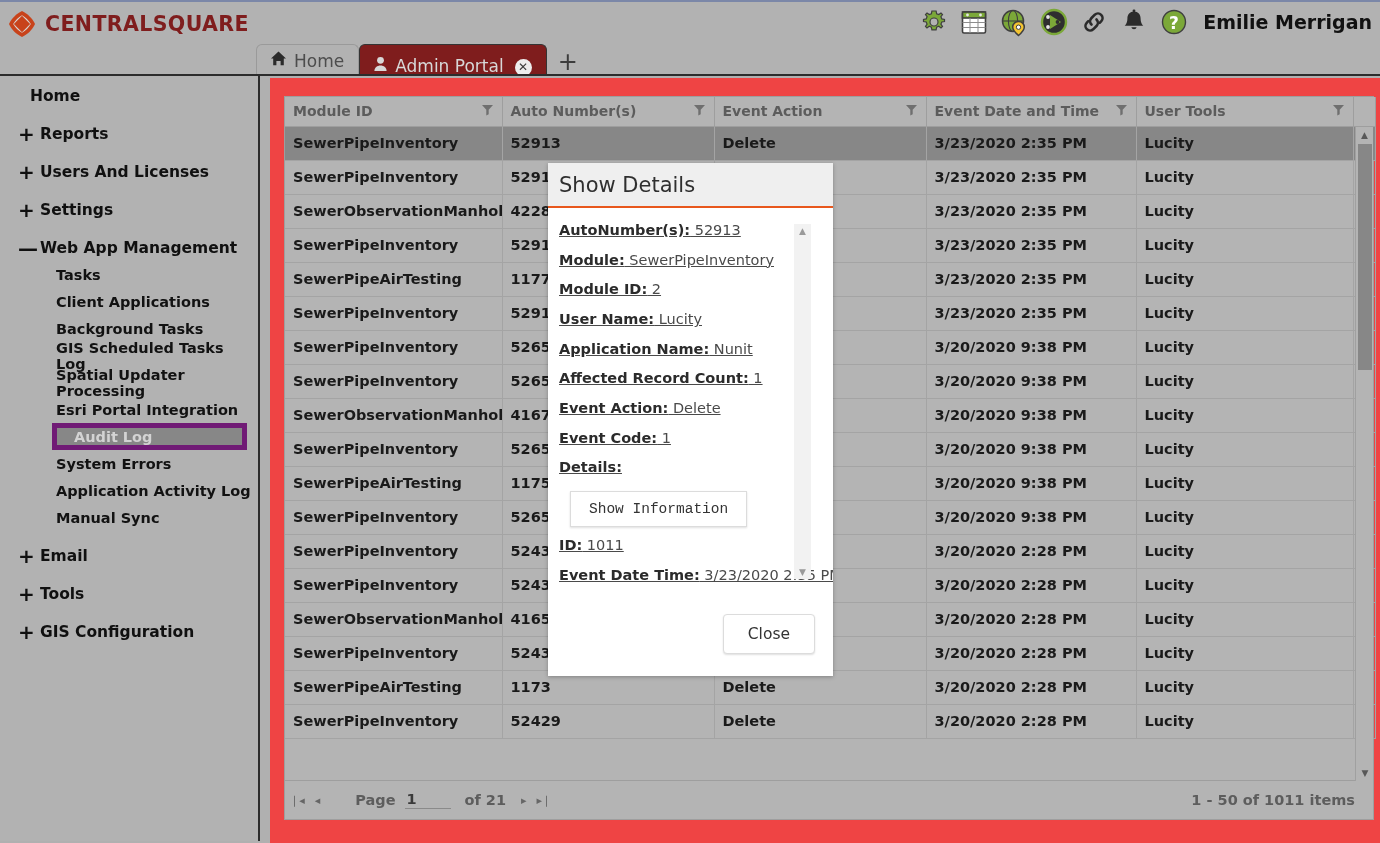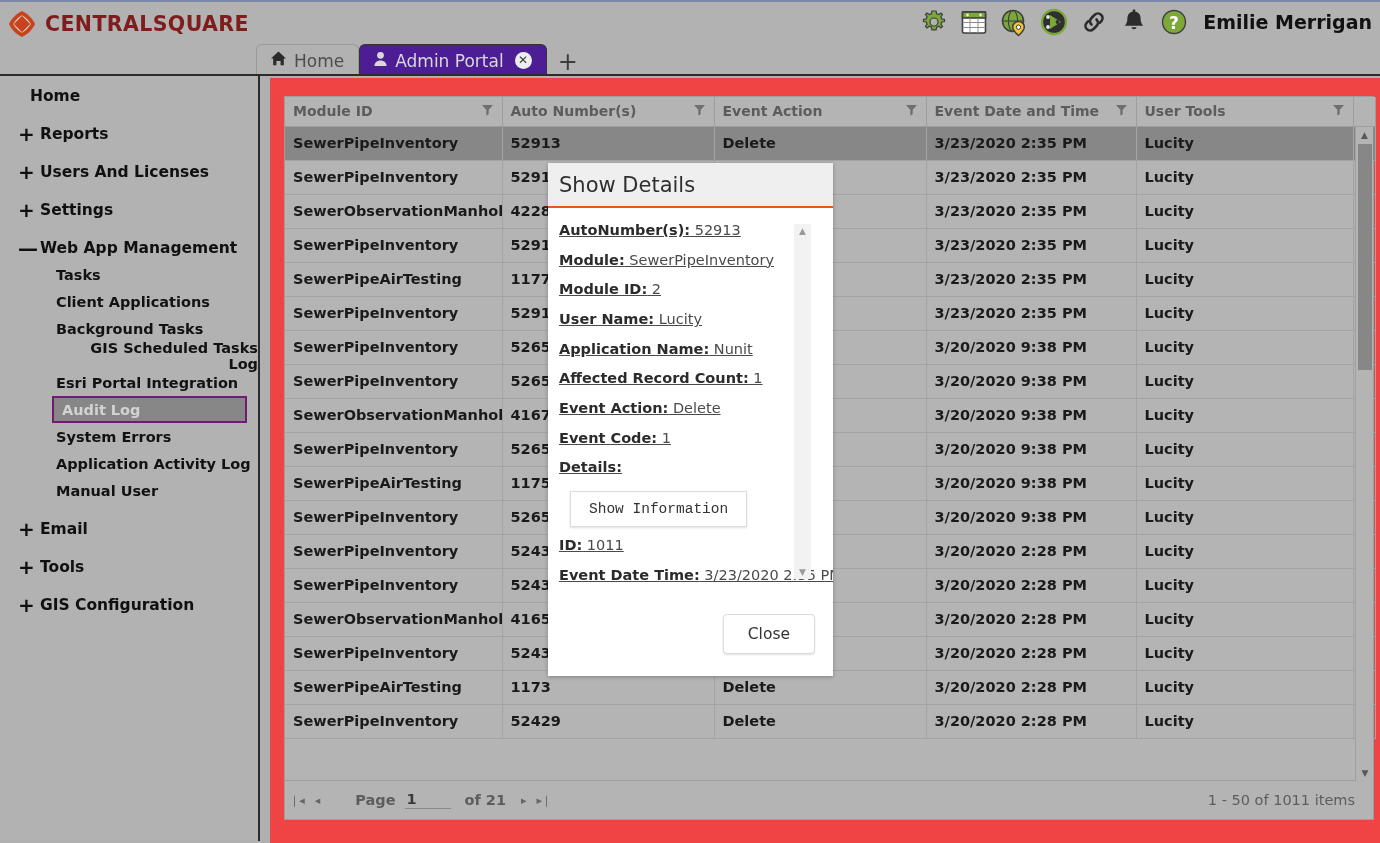--- a/index.html
+++ b/index.html
@@ -46,22 +46,22 @@
     height: 32px; display: flex; align-items: center; gap: 7px;
     padding: 0 14px 0 13px;
     border-radius: 6px 6px 0 0;
     font-size: 17px; cursor: pointer; white-space: nowrap;
   }
   .tab.inactive {
     background: #b2b2b2; color: #4d4d4d;
     border: 1px solid #9a9a9a; border-bottom: none;
   }
   .tab.active {
-    background: #4c1d95; color: #d8d8d8;
-    border: 1px solid #343434; border-bottom: none;
+    background: #7f1d1d; color: #d8d8d8;
+    border: 1px solid #343434; border-bottom: none; align-items: flex-end;
   }
   .tab-close {
     width: 17px; height: 17px; border-radius: 50%;
     background: #ededed; color: #3a3a3a;
     font-size: 12px; line-height: 17px; text-align: center;
     margin-left: 4px; font-family: "DejaVu Sans", sans-serif;
   }
   #tab-add {
     font-size: 24px; color: #3c3c3c; margin-left: 11px; margin-bottom: 2px;
     cursor: pointer; line-height: 1;
@@ -86,26 +86,25 @@
   .nav-root { padding-left: 18px; margin-top: 11px; }
   .nav-root.first { margin-top: 6px; padding-left: 30px; }
   .nav-toggle {
     width: 22px; display: inline-block; text-align: left;
     font-size: 20px; font-weight: bold; line-height: 1; color: #101010;
   }
   .nav-child {
     padding-left: 56px; font-size: 14.5px; font-weight: bold;
     color: #121212; height: 27px; display: flex; align-items: center;
     cursor: pointer;
-    text-align: right;
   }
   .nav-child.selected {
     background: #878787; color: #d3d3d3;
-    margin-left: 52px; padding-left: 8px; width: 195px;
-    border: 2px solid #701a75;
+    margin-left: 52px; padding-left: 17px; width: 195px;
+    border: 5px solid #701a75;
   }
 
   
   #main {
     position: absolute; left: 270px; top: 78px;
     width: 1118px; height: 765px;
     background: #ef4444;
   }
 
   
@@ -175,21 +174,21 @@
   #pg-page-label { margin-left: 30px; margin-right: 9px; }
   #pg-input {
     width: 46px; border: none; border-bottom: 1px solid #8a8a8a;
     background: transparent; font-size: 14.5px; font-weight: bold;
     color: #3a3a3a; outline: none; padding: 0 2px 1px 2px;
     font-family: "DejaVu Sans", sans-serif;
   }
   #pg-of { margin-left: 14px; margin-right: 10px; }
   #pg-count {
     margin-left: auto; margin-right: 18px;
-    font-size: 14.5px; font-weight: normal; color: #5d5d5d;
+    font-size: 14.5px; font-weight: bold; color: #5d5d5d;
   }
 
   
   #modal {
     position: absolute; left: 548px; top: 163px;
     width: 285px; height: 513px;
     background: #ffffff;
     box-shadow: 0 1px 4px rgba(0,0,0,0.28);
     z-index: 50;
   }
@@ -369,33 +368,36 @@
   <div class="nav-child">
     <span>Client Applications</span>
     </div>
   <div class="nav-child">
     <span>Background Tasks</span>
     </div>
   <div class="nav-child">
     <span>GIS Scheduled Tasks Log</span>
     </div>
   <div class="nav-child">
+    <span>Spatial Updater Processing</span>
+    </div>
+  <div class="nav-child">
     <span>Esri Portal Integration</span>
     </div>
   <div class="nav-child selected">
     <span>Audit Log</span>
     </div>
   <div class="nav-child">
     <span>System Errors</span>
     </div>
   <div class="nav-child">
     <span>Application Activity Log</span>
     </div>
   <div class="nav-child">
-    <span>Manual User</span>
+    <span>Manual Sync</span>
     </div>
 
   <div class="nav-item nav-root">
     <span class="nav-toggle">+</span>
     <span>Email</span>
   </div>
   <div class="nav-item nav-root">
     <span class="nav-toggle">+</span>
     <span>Tools</span>
   </div>

